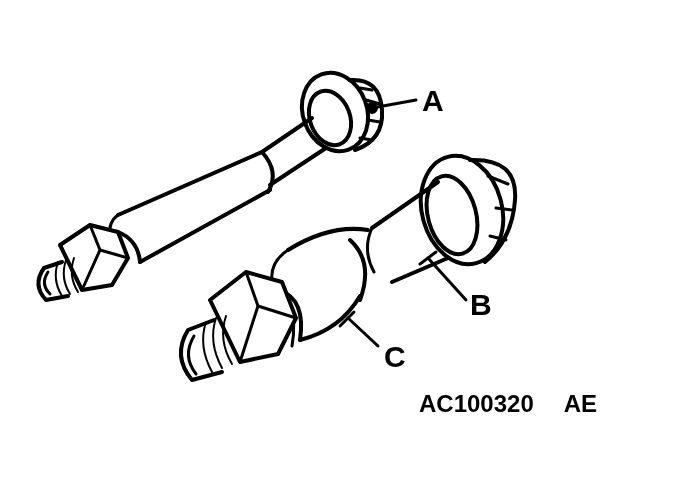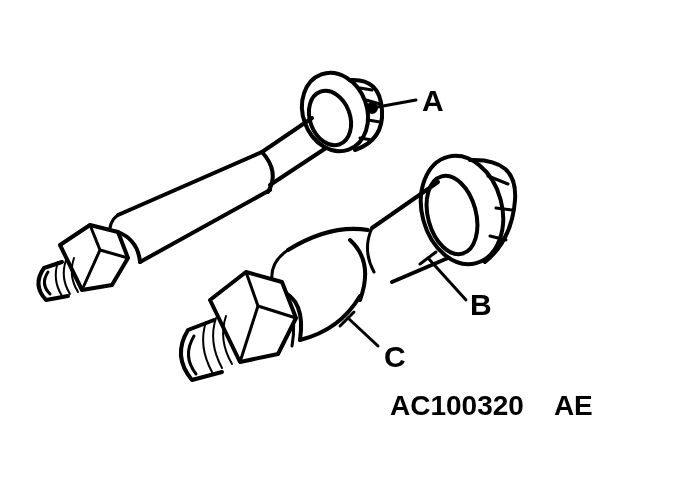--- a/index.html
+++ b/index.html
@@ -3,21 +3,21 @@
   <meta charset="utf-8">
   <style>
     html, body { margin: 0; padding: 0; background: #ffffff; }
     body { width: 679px; height: 492px; position: relative; overflow: hidden; font-family: "Liberation Sans", sans-serif; }
     svg.art { position: absolute; left: 0; top: 0; width: 679px; height: 492px; }
     .label { position: absolute; font-family: "Liberation Sans", sans-serif; font-weight: bold; color: #000; line-height: 1; }
     .callout { font-size: 30px; }
     #label-a { left: 422px; top: 86px; }
     #label-b { left: 470px; top: 290px; }
     #label-c { left: 384px; top: 342px; }
-    #figure-code { left: 390px; top: 392px; font-size: 28px; letter-spacing: 0px; }
+    #figure-code { left: 419px; top: 392px; font-size: 24px; letter-spacing: 0px; }
     #figure-code .suffix { margin-left: 30px; }
   </style>
 </head>
 <body>
 
 <svg class="art" viewBox="0 0 679 492" xmlns="http://www.w3.org/2000/svg">
   <g fill="none" stroke="#000" stroke-width="4" stroke-linecap="round" stroke-linejoin="round">
 
     <g>
 

